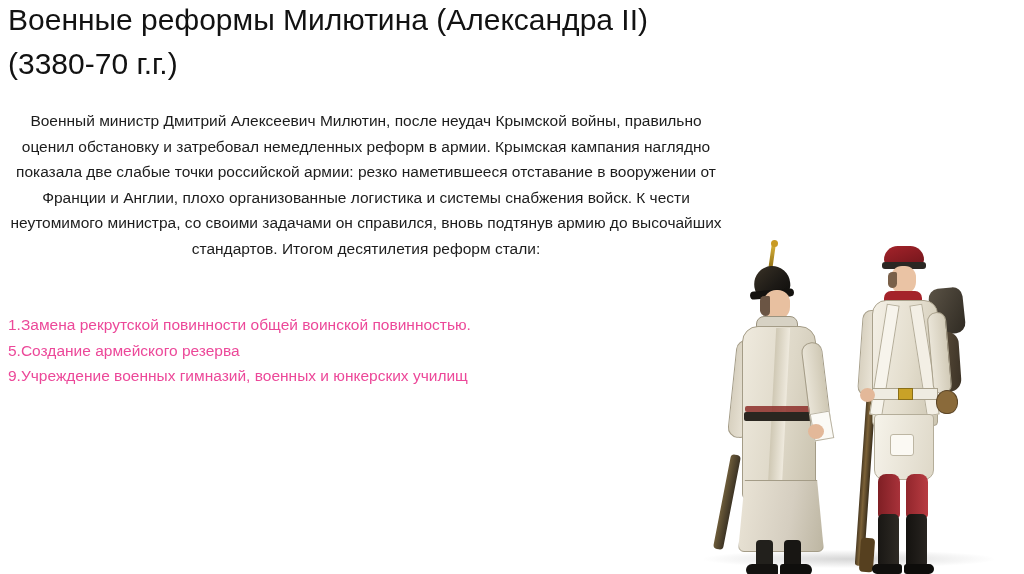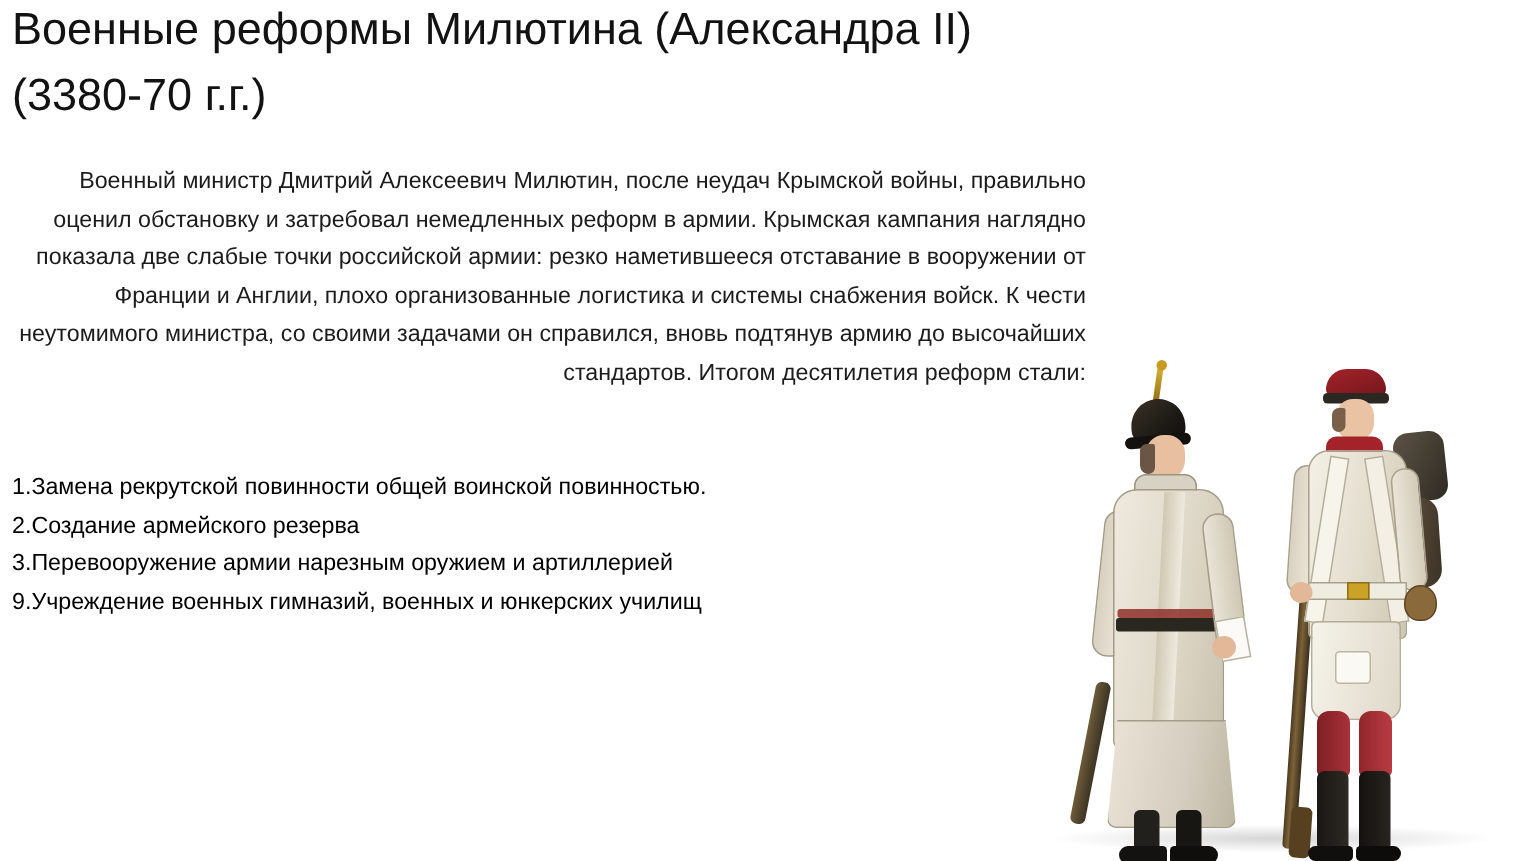--- a/index.html
+++ b/index.html
@@ -38,32 +38,32 @@
   .body-block {
     position: absolute;
     left: 8px;
     top: 108px;
     width: 716px;
   }
   .para {
     font-size: 15.5px;
     line-height: 25.5px;
     color: #1c1c1c;
-    text-align: right;
+    text-align: center;
   }
   .list-block {
     position: absolute;
     left: 8px;
     top: 312px;
     width: 716px;
   }
   .list-item {
     font-size: 15.5px;
     line-height: 25.5px;
-    color: #000000;
+    color: #ec4899;
     white-space: nowrap;
   }
 
   
   .illustration {
     position: absolute;
     right: 8px;
     bottom: 0px;
     width: 330px;
     height: 350px;
@@ -312,22 +312,21 @@
     <div class="title-line">Военные реформы Милютина (Александра II)</div>
     <div class="title-line">(3380-70 г.г.)</div>
   </div>
 
   <div class="body-block">
     <div class="para">Военный министр Дмитрий Алексеевич Милютин, после неудач Крымской войны, правильно оценил обстановку и затребовал немедленных реформ в армии. Крымская кампания наглядно показала две слабые точки российской армии: резко наметившееся отставание в вооружении от Франции и Англии, плохо организованные логистика и системы снабжения войск. К чести неутомимого министра, со своими задачами он справился, вновь подтянув армию до высочайших стандартов. Итогом десятилетия реформ стали:</div>
   </div>
 
   <div class="list-block">
     <div class="list-item">1.Замена рекрутской повинности общей воинской повинностью.</div>
-    <div class="list-item">2.Создание армейского резерва</div>
-    <div class="list-item">3.Перевооружение армии нарезным оружием и артиллерией</div>
+    <div class="list-item">5.Создание армейского резерва</div>
     <div class="list-item">9.Учреждение военных гимназий, военных и юнкерских училищ</div>
   </div>
 
   <div class="illustration">
     <div class="ground"></div>
 
     <div class="fig officer">
       <div class="off-plume"></div>
       <div class="off-plume-tip"></div>
       <div class="off-helmet"></div>

